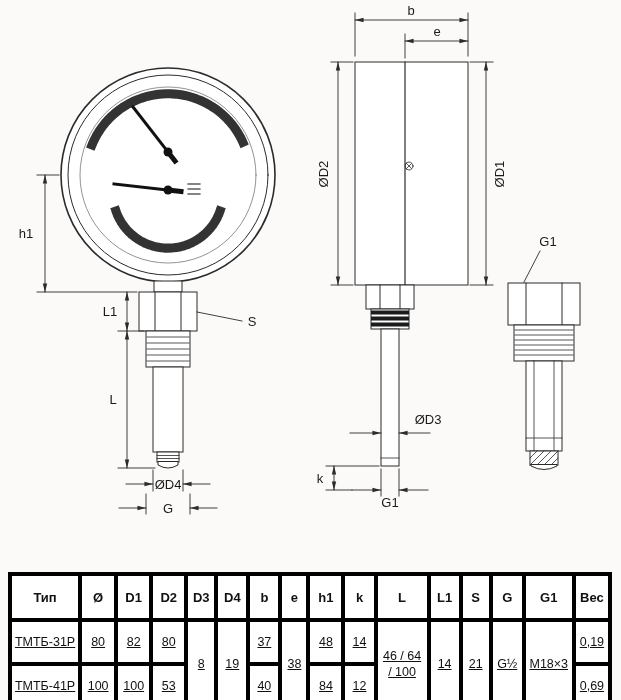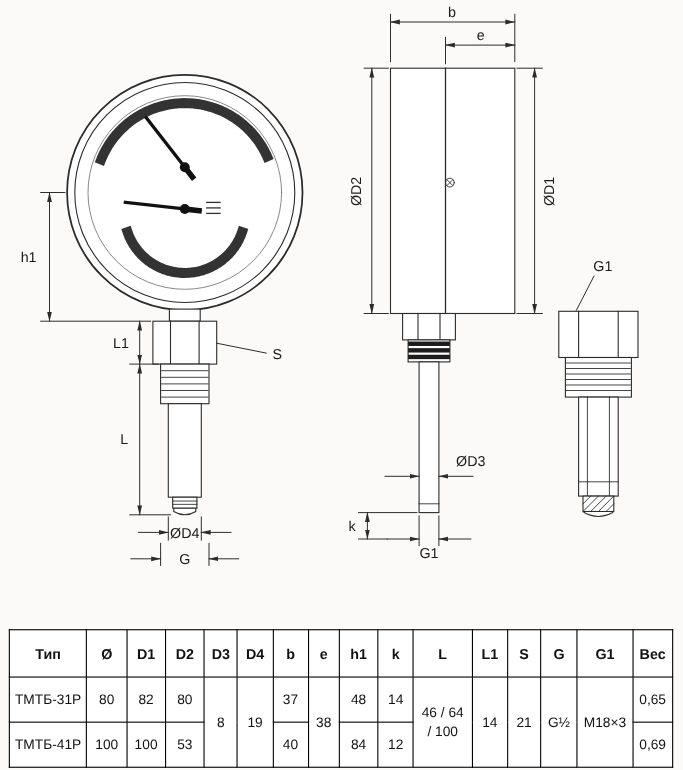--- a/index.html
+++ b/index.html
@@ -19,27 +19,27 @@
   table{
     border-collapse:collapse;
     table-layout:fixed;
     width:604px;
     margin:12px 8px 0 8px;
     background:#ffffff;
     color:#111;
     font-size:12.5px;
   }
   th,td{
-    border:1px solid #000000;
+    border:4px solid #000000;
     text-align:center;
     vertical-align:middle;
     padding:2px 1px;
   }
   th{font-weight:bold;height:38px;font-size:13px;}
-  td{height:36px;}
+  td{height:36px;text-decoration:underline;}
   .prewrap{white-space:pre-line;line-height:1.3;}
 </style>
 </head>
 <body>
 
 <svg id="drawing" width="621" height="560" viewBox="0 0 621 560" stroke="#2b2b2b" stroke-width="1" fill="none" stroke-linecap="square">
   <defs>
     <marker id="arr" viewBox="0 0 10 10" refX="9.5" refY="5" markerWidth="10" markerHeight="10" orient="auto-start-reverse">
       <path d="M0 2.6 L10 5 L0 7.4 Z" fill="#2b2b2b" stroke="none"></path>
     </marker>
@@ -291,21 +291,21 @@
       <td>37</td>
       <td rowspan="2">38</td>
       <td>48</td>
       <td>14</td>
       <td rowspan="2" class="prewrap">46 / 64
 / 100</td>
       <td rowspan="2">14</td>
       <td rowspan="2">21</td>
       <td rowspan="2">G½</td>
       <td rowspan="2">M18×3</td>
-      <td>0,65</td>
+      <td>0,19</td>
     </tr>
     <tr>
       <td>ТМТБ-41Р</td>
       <td>100</td>
       <td>100</td>
       <td>53</td>
       <td>40</td>
       <td>84</td>
       <td>12</td>
       <td>0,69</td>

